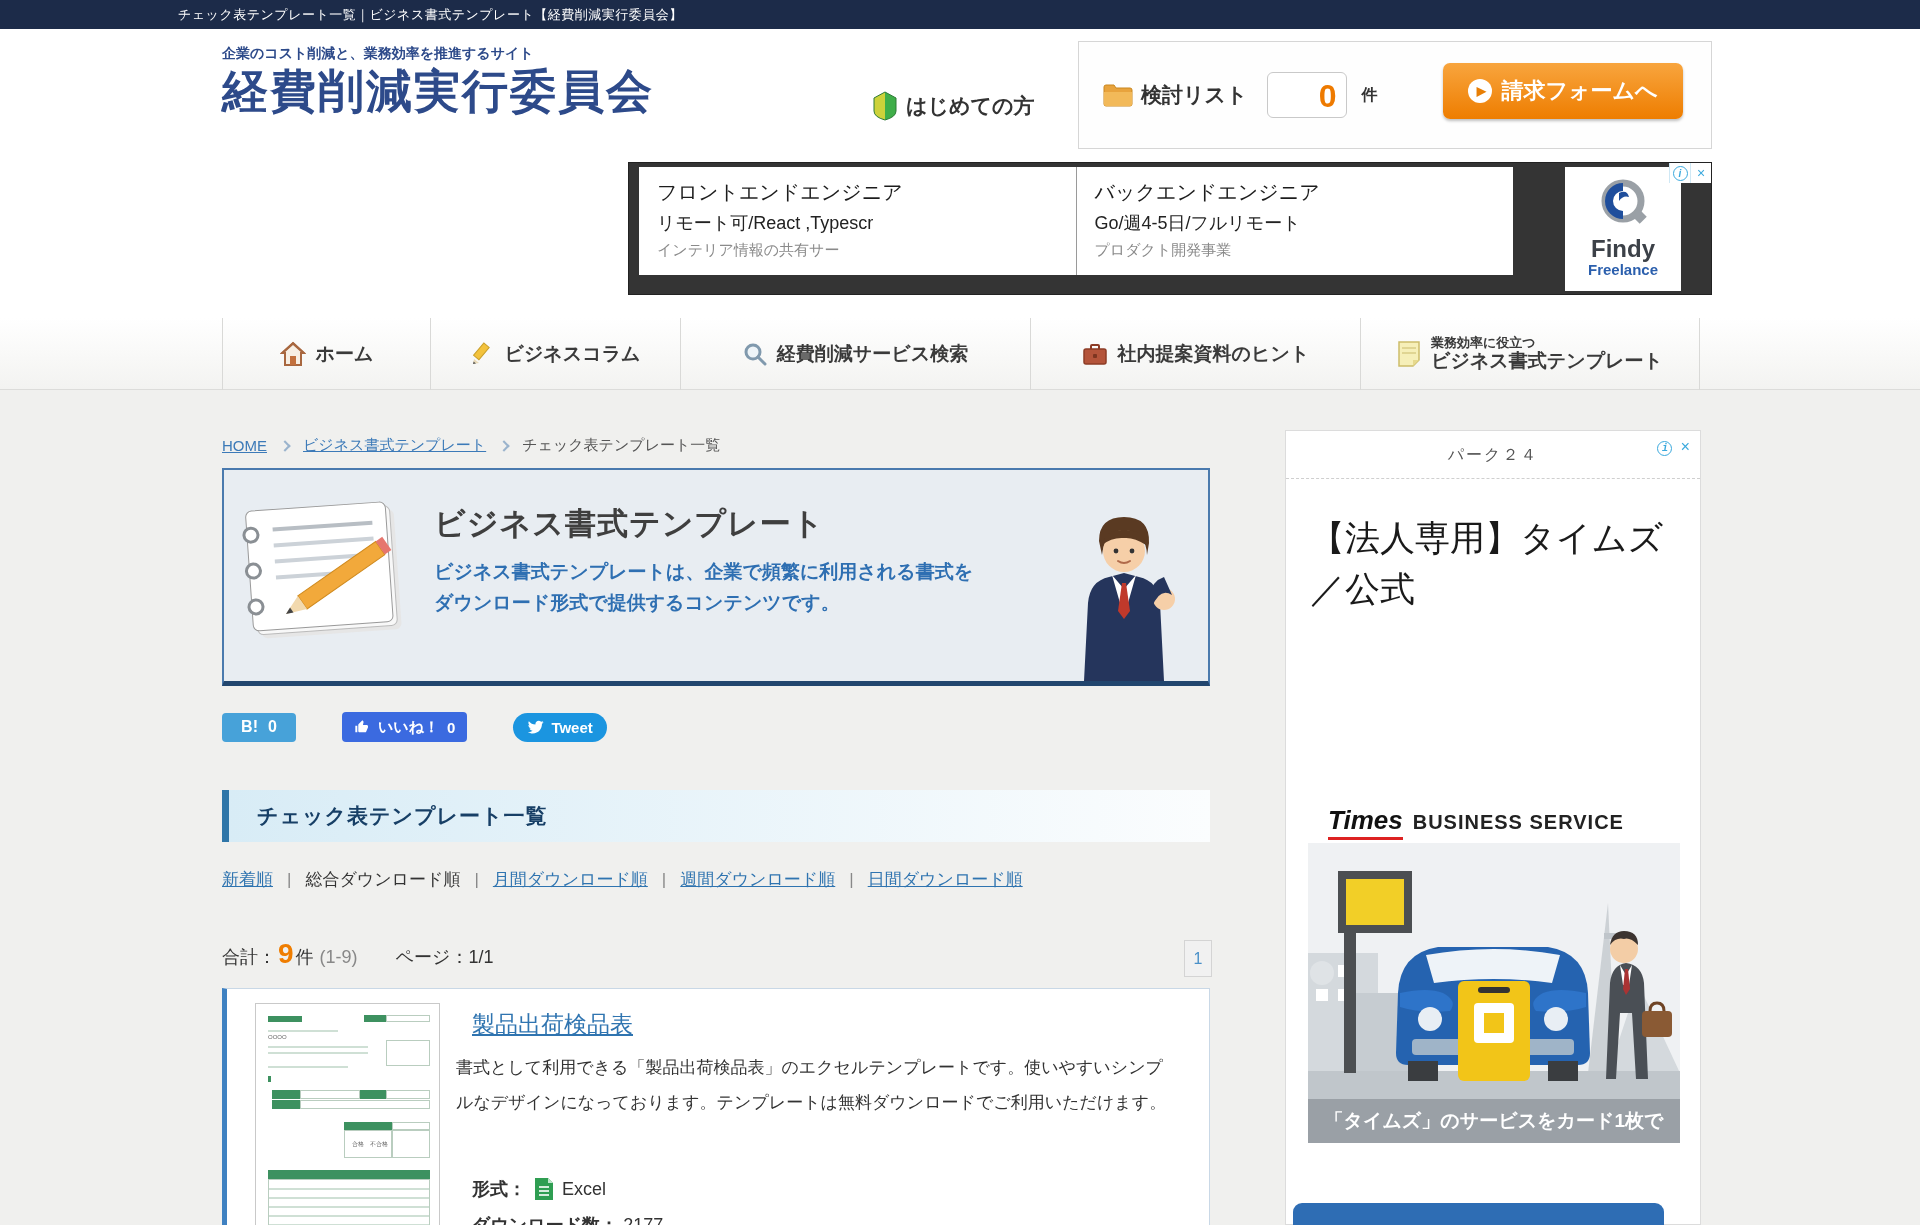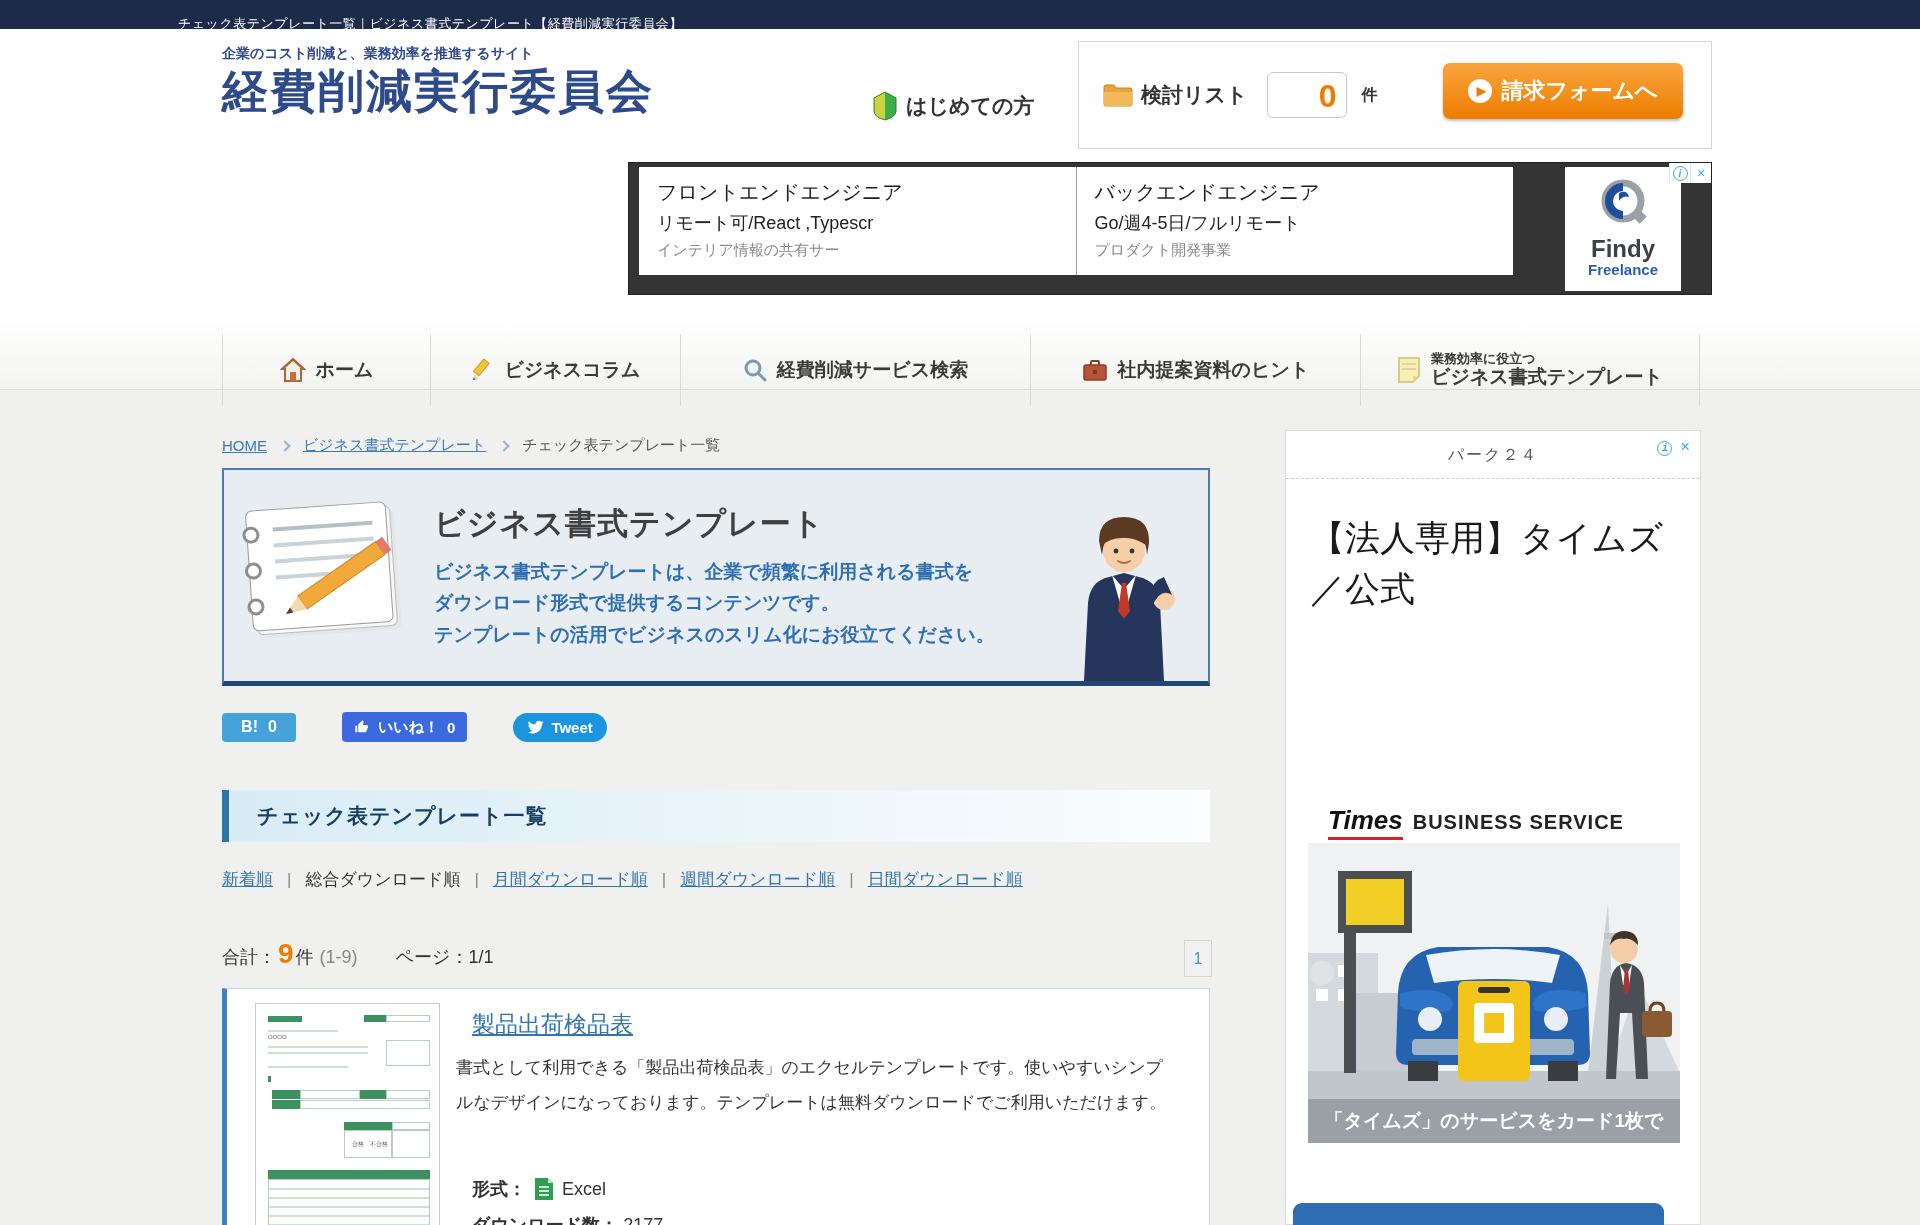--- a/index.html
+++ b/index.html
@@ -2,21 +2,21 @@
 <html><head>
 <meta charset="utf-8">
 <style>
   * { margin:0; padding:0; box-sizing:border-box; }
   html,body { width:1920px; height:1225px; overflow:hidden; }
   body { font-family:"Liberation Sans", sans-serif; background:#f0f0ee; }
   #page { position:relative; width:1920px; height:1225px; overflow:hidden; }
 
   
   .topbar { position:absolute; top:0; left:0; width:1920px; height:29px; background:#1c2b49; }
-  .topbar-title { position:absolute; left:178px; top:15px; color:#ffffff; font-size:13px; letter-spacing:.5px; }
+  .topbar-title { position:absolute; left:178px; top:6px; color:#ffffff; font-size:13px; letter-spacing:.5px; }
 
   
   .header-band { position:absolute; top:29px; left:0; width:1920px; height:289px; background:#ffffff; }
 
   .logo-block { position:absolute; left:222px; top:16px; }
   .logo-tagline { color:#2d4a8a; font-size:14px; font-weight:bold; margin-bottom:4px; }
   .logo-text { color:#2d4a8a; font-size:46px; font-weight:bold; letter-spacing:2px; line-height:1.05; }
 
   .beginner { position:absolute; left:872px; top:62px; display:flex; align-items:center; gap:8px; cursor:pointer; }
   .beginner-label { color:#333; font-size:21px; font-weight:bold; }
@@ -42,21 +42,21 @@
   .ad-job-line3 { font-size:15px; color:#8a8a8a; }
   .ad-logo-card { position:absolute; left:936px; top:4px; width:116px; height:124px; background:#ffffff; text-align:center; padding-top:8px; }
   .findy-name { font-size:24px; font-weight:bold; color:#3c4148; line-height:1; margin-top:6px; }
   .findy-sub { font-size:15px; font-weight:bold; color:#2b5fad; }
   .ad-ctrl { position:absolute; top:0; right:0; display:flex; }
   .ad-ctrl .ctrl { width:21px; height:20px; background:#fff; color:#3ba9dd; font-size:14px; display:flex; align-items:center; justify-content:center; cursor:pointer; border-left:1px solid #cfe8f5; }
   .info-circle { width:15px; height:15px; border:1.5px solid #3ba9dd; border-radius:50%; font-size:10px; font-weight:bold; display:flex; align-items:center; justify-content:center; font-style:italic; }
 
   
   .nav-band { position:absolute; top:318px; left:0; width:1920px; height:72px; background:linear-gradient(#ffffff,#f3f3f1); border-bottom:1px solid #dcdcda; }
-  .nav-inner { position:absolute; left:222px; top:16px; width:1478px; height:72px; display:flex; }
+  .nav-inner { position:absolute; left:222px; top:0; width:1478px; height:72px; display:flex; }
   .nav-item { display:flex; align-items:center; justify-content:center; gap:10px; border-left:1px solid #d9d9d7; cursor:pointer; }
   .nav-item:last-child { border-right:1px solid #d9d9d7; }
   .nav-label { font-size:19px; font-weight:bold; color:#3a3a3a; }
   .nav-label-stack { display:flex; flex-direction:column; line-height:1.2; }
   .nav-label-small { font-size:13px; font-weight:bold; color:#3a3a3a; }
   .w1{width:208px}.w2{width:250px}.w3{width:350px}.w4{width:330px}.w5{width:340px}
 
   
   .breadcrumb { position:absolute; left:222px; top:436px; display:flex; align-items:center; gap:14px; font-size:15px; }
   .crumb-link { color:#3c7ab8; text-decoration:underline; cursor:pointer; }
@@ -293,21 +293,20 @@
           <path d="M80 125 L96 125 L88 145 Z" fill="#f2d9ae"></path>
           <path d="M85 138 L91 138 L88 145 Z" fill="#444"></path>
           <rect x="80" y="22" width="16" height="8" fill="#e6766e"></rect>
         </g>
       </svg>
     </div>
     <div class="hero-title">ビジネス書式テンプレート</div>
     <div class="hero-body">
       <div>ビジネス書式テンプレートは、企業で頻繁に利用される書式を</div>
       <div>ダウンロード形式で提供するコンテンツです。</div>
-      <div>テンプレートの活用でビジネスのスリム化にお役立てください。</div>
     </div>
     <div class="hero-man">
       <svg width="120" height="170" viewBox="0 0 120 170">
         <path d="M35 30 Q35 6 60 6 Q86 6 85 32 L83 44 Q82 20 60 22 Q40 23 38 44 Z" fill="#5a3a22"></path>
         <circle cx="60" cy="40" r="21" fill="#f6cfa8"></circle>
         <path d="M38 34 Q42 18 60 19 Q79 18 82 34 Q70 26 60 27 Q48 26 38 34 Z" fill="#5a3a22"></path>
         <circle cx="52" cy="40" r="2.4" fill="#333"></circle>
         <circle cx="68" cy="40" r="2.4" fill="#333"></circle>
         <path d="M54 50 Q60 54 66 50" fill="none" stroke="#b06a4a" stroke-width="2" stroke-linecap="round"></path>
         <path d="M20 170 L24 92 Q26 70 45 66 L60 62 L75 66 Q94 70 96 92 L100 170 Z" fill="#25355c"></path>

